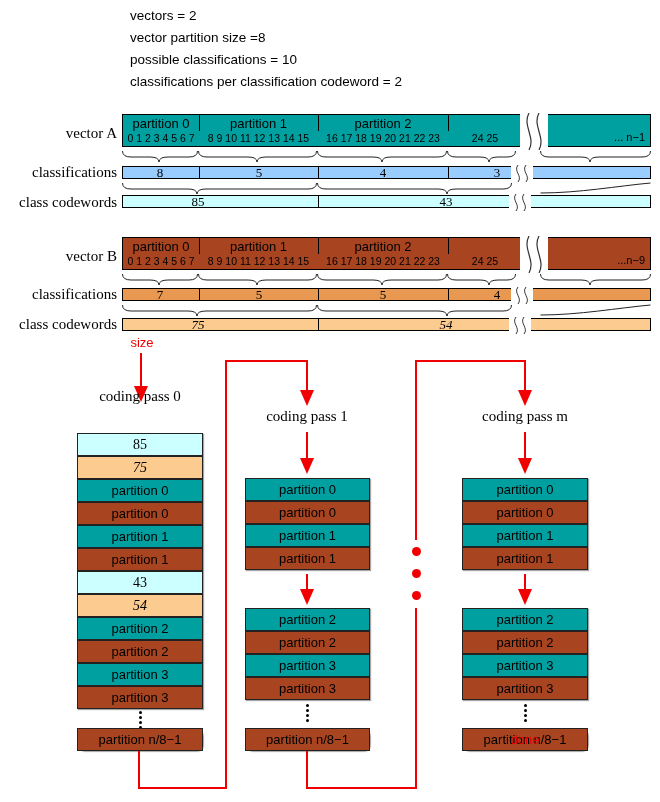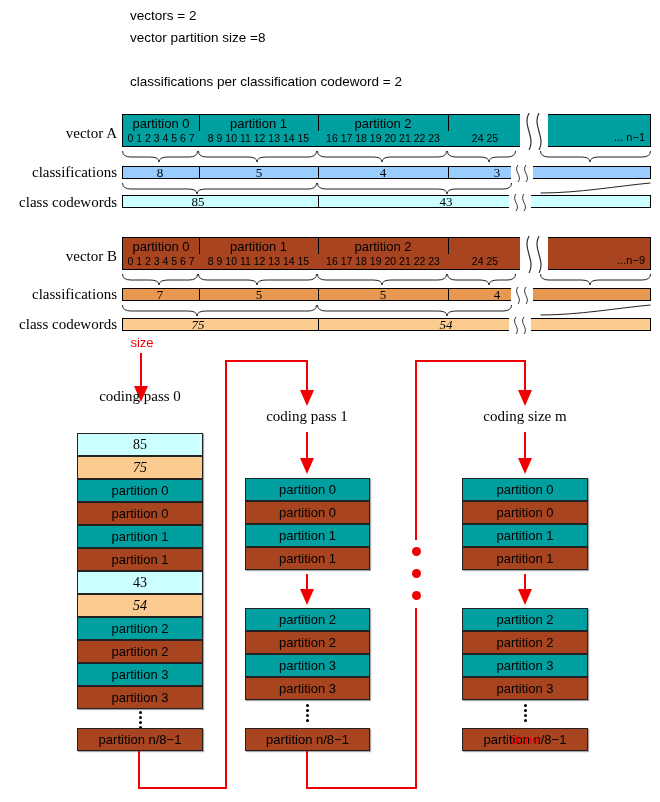--- a/index.html
+++ b/index.html
@@ -32,38 +32,39 @@
   .rdot{position:absolute;width:9px;height:9px;border-radius:50%;background:var(--red,#f00);}
   .rtext{position:absolute;color:var(--red,#f00);font-size:13px;text-align:center;}
 
   .plabel{position:absolute;text-align:center;font-family:"Liberation Serif",serif;
           font-size:15px;white-space:nowrap;}
 
   .stack{position:absolute;box-shadow:1px 1px 1px rgba(0,0,0,.35);}
   .cell{height:23px;box-sizing:border-box;border:1px solid #222;display:flex;
         align-items:center;justify-content:center;font-size:13px;}
   .cell.num{font-family:"Liberation Serif",serif;font-size:14px;}
-  .tailcell{position:absolute;box-shadow:1px 1px 1px rgba(0,0,0,.35);}
+  .tailcell{position:absolute;box-shadow:1px 1px 1px rgba(0,0,0,.35);border-radius:7px;}
   .bdots{position:absolute;display:flex;flex-direction:column;gap:2px;align-items:center;width:4px;}
   .bdot{width:3px;height:3px;border-radius:50%;background:#000;}
 
   .bg-teal{background:var(--teal,#00a0a0);}
   .bg-brown{background:var(--brown,#a84420);}
   .bg-lightblue{background:var(--lightblue,#99ccff);}
   .bg-palecyan{background:var(--palecyan,#ccffff);}
   .bg-orange{background:var(--orange,#e89850);}
   .bg-paleorange{background:var(--paleorange,#fbcb8f);font-style:italic;}
 </style>
 </head>
 <body>
 
 <div id="canvas">
 
   <div class="cfgline" style="top:8px">vectors = 2</div>
   <div class="cfgline" style="top:30px">vector partition size =8</div>
+  <div class="cfgline" style="top:52px">possible classifications = 10</div>
   <div class="cfgline" style="top:74px">classifications per classification codeword = 2</div>
 
   <div class="leftlab" style="top:125px">vector A</div>
   <div class="leftlab" style="top:164px">classifications</div>
   <div class="leftlab" style="top:194px">class codewords</div>
 
   <div class="bar mainbar bg-teal" style="left:122px;top:114px;width:529px;">
     <div class="pdiv" style="left:76px"></div>
     <div class="pdiv" style="left:195px"></div>
     <div class="pdiv" style="left:325px"></div>
@@ -214,21 +215,21 @@
         </svg>
     </div>
   </div>
 
   <div class="rtext" style="left:120px;top:335px;width:44px">size</div>
   <div class="rl" style="left:140px;top:353px;width:2px;height:33px"></div>
   <div class="rhead" style="left:134px;top:386px"></div>
 
   <div class="plabel" style="left:80px;top:388px;width:120px">coding pass 0</div>
   <div class="plabel" style="left:247px;top:408px;width:120px">coding pass 1</div>
-  <div class="plabel" style="left:465px;top:408px;width:120px">coding size m</div>
+  <div class="plabel" style="left:465px;top:408px;width:120px">coding pass m</div>
 
   <div class="stack" style="left:77px;top:433px;width:126px">
     <div class="cell num bg-palecyan">85</div>
     <div class="cell num bg-paleorange">75</div>
     <div class="cell bg-teal">partition 0</div>
     <div class="cell bg-brown">partition 0</div>
     <div class="cell bg-teal">partition 1</div>
     <div class="cell bg-brown">partition 1</div>
     <div class="cell num bg-palecyan">43</div>
     <div class="cell num bg-paleorange">54</div>

